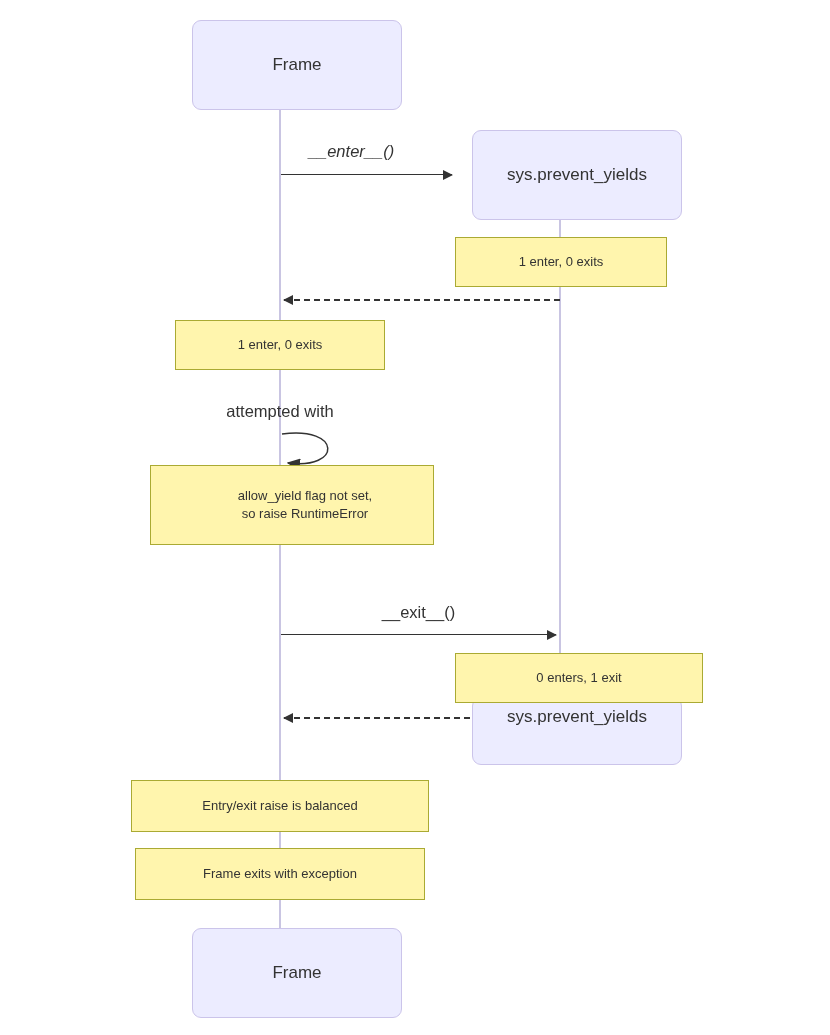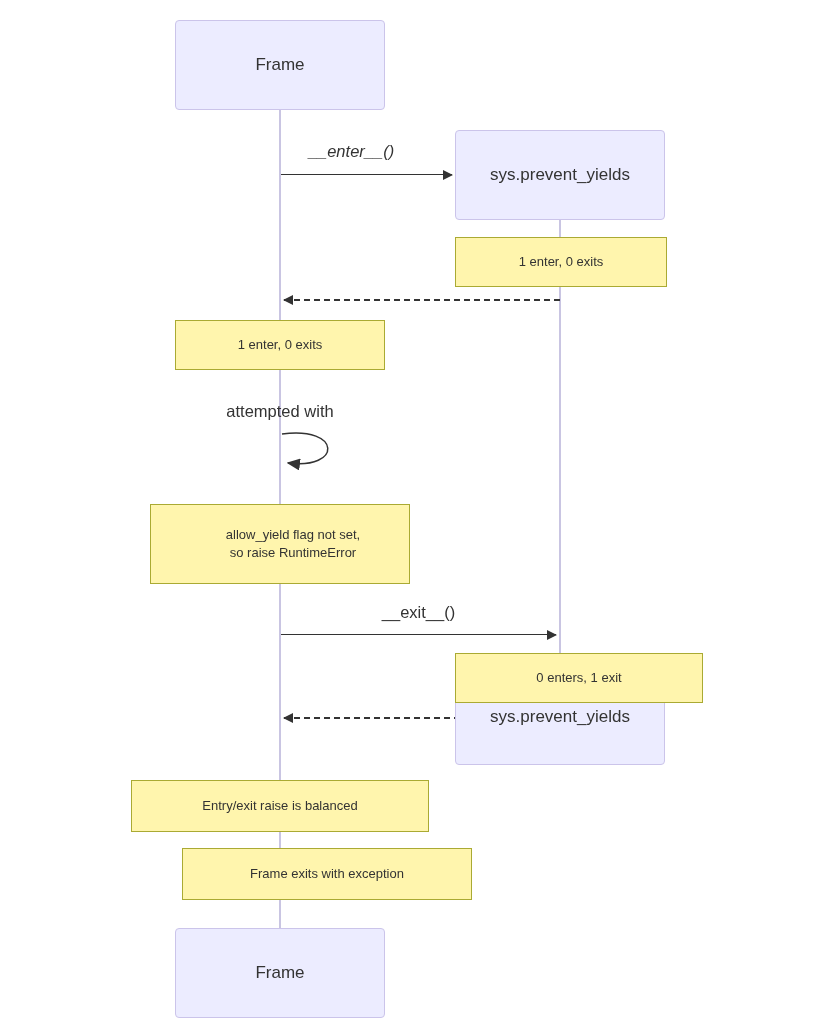--- a/index.html
+++ b/index.html
@@ -18,26 +18,27 @@
   .lifeline {
     position: absolute;
     width: 2px;
     background: var(--lifeline, #C9C5E2);
   }
   .actor-box {
     position: absolute;
     width: 210px;
     background: var(--actor-fill, #ECECFF);
     border: 1px solid var(--actor-border, #CBC4EA);
-    border-radius: 4px;
+    border-radius: 9px;
     display: flex;
     align-items: center;
     justify-content: center;
     font-size: 17px;
     color: var(--text, #333333);
+    margin-left: 17px;
   }
   .note {
     position: absolute;
     background: var(--note-fill, #FFF5AD);
     border: 1px solid var(--note-border, #AAAA33);
     display: flex;
     align-items: center;
     justify-content: center;
     text-align: center;
     font-size: 13px;
@@ -94,36 +95,36 @@
   <div class="msg-label" style="left:180px; top:402px; width:200px;">attempted with</div>
   <svg class="self-loop" style="left:280px; top:430px;" width="80" height="45">
     <defs>
       <marker id="arrowhead" markerWidth="9" markerHeight="8" refX="8" refY="4" orient="auto">
         <polygon points="0 0, 9 4, 0 8" fill="#333333"></polygon>
       </marker>
     </defs>
     <path d="M 2 4 C 62 -4, 62 40, 8 33" fill="none" stroke="#333333" stroke-width="1.5" marker-end="url(#arrowhead)"></path>
   </svg>
 
-  <div class="note" style="left:150px; top:504px; width:260px; height:80px;padding-left:26px;">allow_yield flag not set,
+  <div class="note" style="left:150px; top:465px; width:284px; height:80px;padding-left:26px;">allow_yield flag not set,
 so raise RuntimeError</div>
 
   <div class="msg-label" style="left:281px; top:603px; width:275px;">__exit__()</div>
   <div class="arrow" style="left:281px; top:634px; width:275px;">
     <div class="line solid"></div>
     <div class="head right"></div>
   </div>
 
   <div class="arrow" style="left:284px; top:717px; width:276px;">
     <div class="line dashed"></div>
     <div class="head left"></div>
   </div>
 
   <div class="actor-box" style="left:455px; top:697px; height:68px; align-items:flex-start; padding-top:9px;">sys.prevent_yields</div>
 
   <div class="note" style="left:455px; top:653px; width:248px; height:50px;">0 enters, 1 exit</div>
 
   <div class="note" style="left:131px; top:780px; width:298px; height:52px;">Entry/exit raise is balanced</div>
-  <div class="note" style="left:135px; top:848px; width:290px; height:52px;margin-left:47px;">Frame exits with exception</div>
+  <div class="note" style="left:135px; top:848px; width:290px; height:52px;">Frame exits with exception</div>
 
   <div class="actor-box" style="left:175px; top:928px; height:90px;">Frame</div>
 
 </div>
 
 </body></html>

